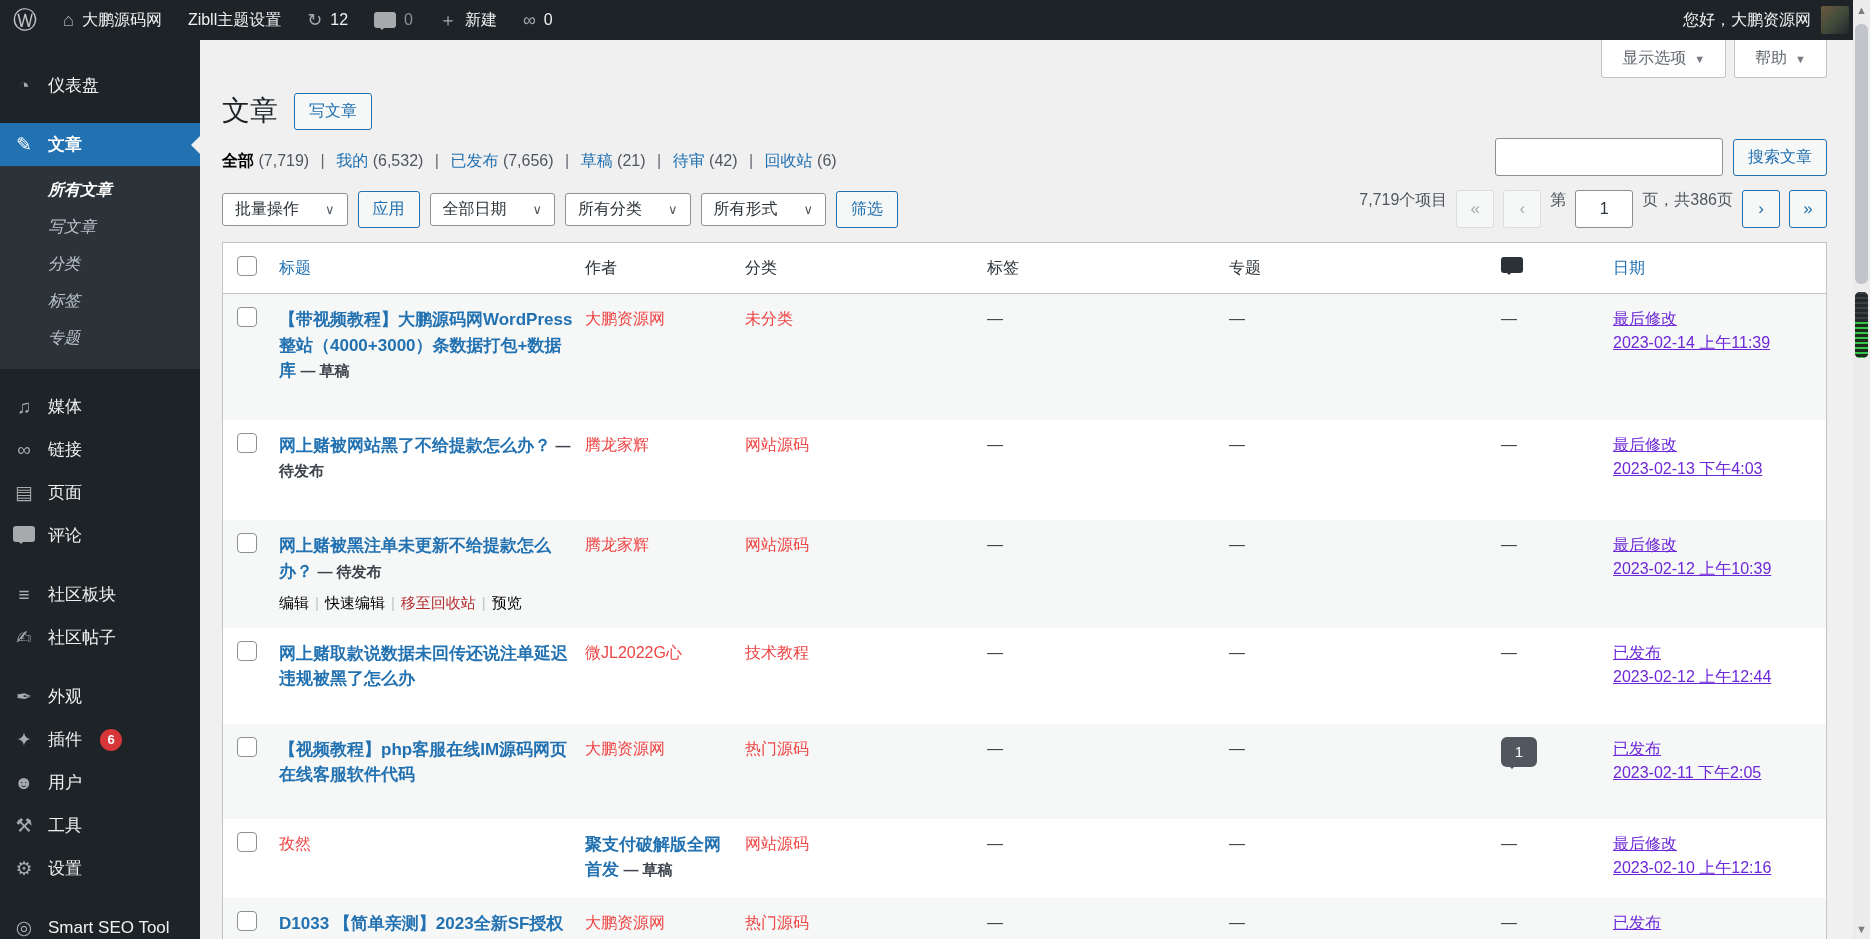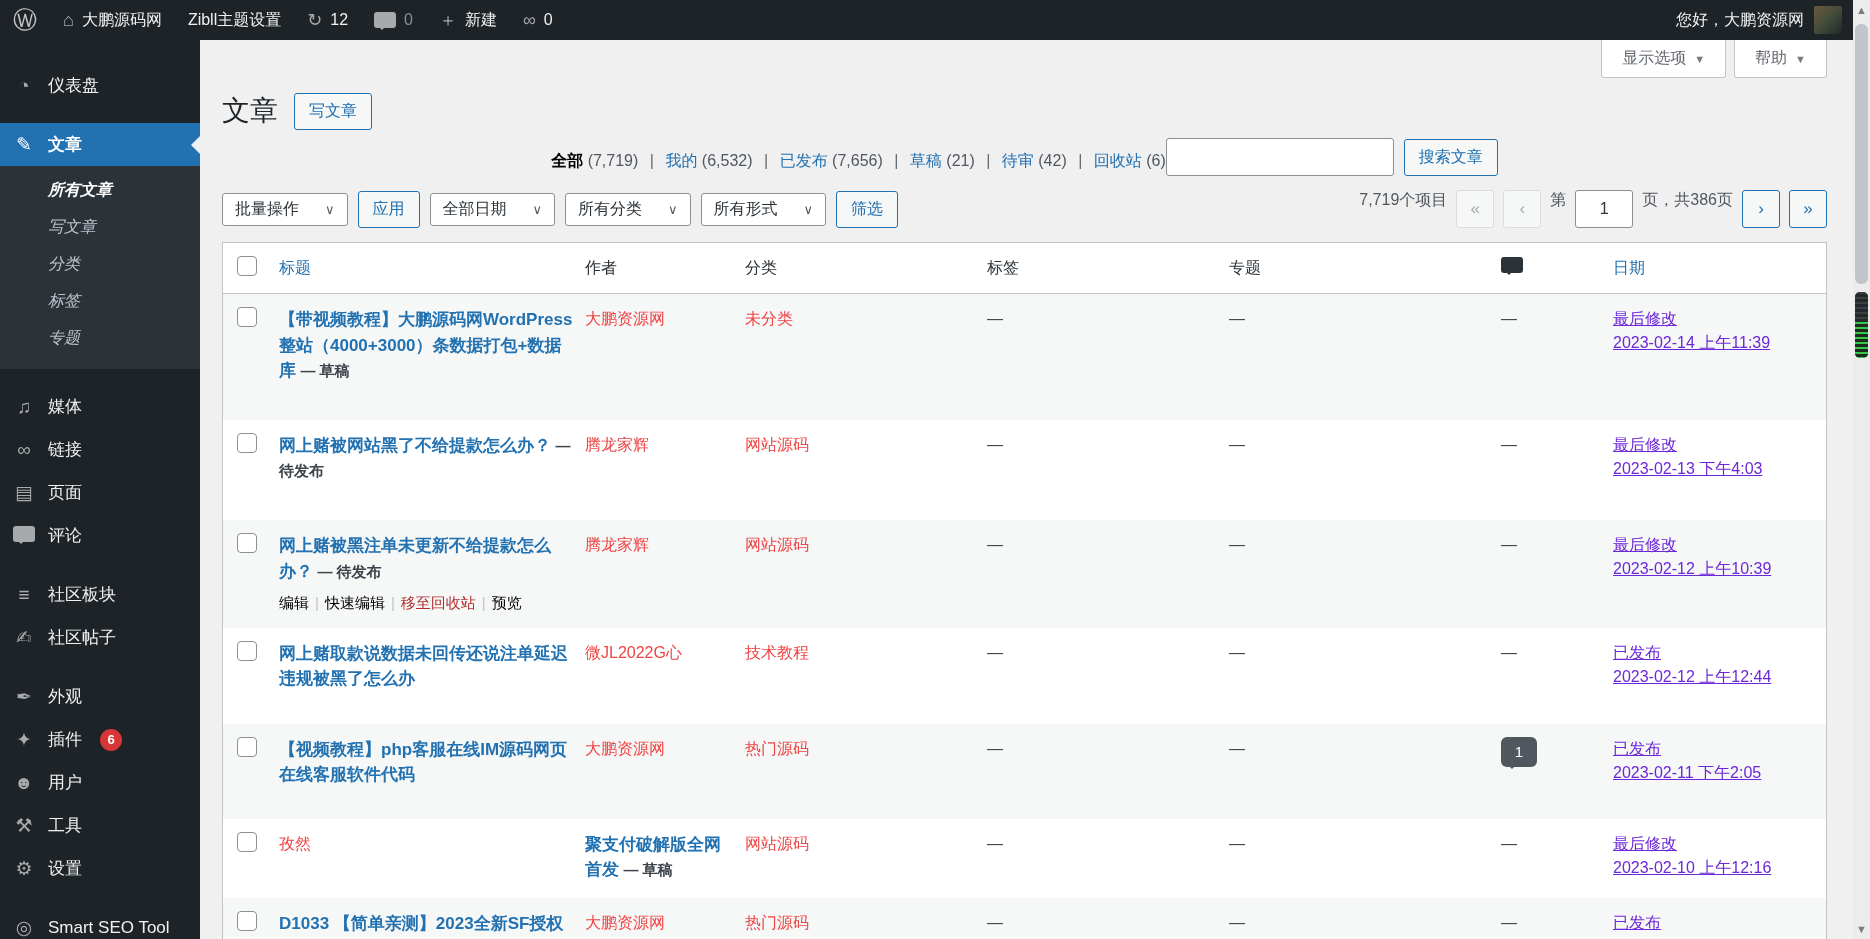--- a/index.html
+++ b/index.html
@@ -5,21 +5,21 @@
   * { margin:0; padding:0; box-sizing:border-box; }
   html,body { width:1870px; height:939px; overflow:hidden; background:#f0f0f1;
     font-family:"Liberation Sans","DejaVu Sans",sans-serif; color:#3c434a; font-size:16px; }
 
   
   .adminbar { position:fixed; top:0; left:0; width:1853px; height:40px; background:#1d2327;
     color:#f0f0f1; display:flex; align-items:center; z-index:60; font-size:16px; }
   .ab-item { display:flex; align-items:center; gap:8px; padding:0 13px; height:40px; cursor:pointer; }
   .ab-icon { color:#a7aaad; font-size:18px; line-height:1; }
   .ab-count-muted { color:#8c8f94; }
-  .ab-right { margin-left:auto; display:flex; align-items:center; gap:10px; padding-right:11px; }
+  .ab-right { margin-left:auto; display:flex; align-items:center; gap:10px; padding-right:4px; }
   .avatar { width:28px; height:28px; border-radius:2px;
     background:linear-gradient(135deg,#6b5a3e 0%,#3f4a3a 55%,#20262b 100%); }
   .wp-logo { font-size:24px; color:#c3c4c7; }
 
   
   .bubble-icon { position:relative; display:inline-block; width:22px; height:16px;
     background:#50575e; border-radius:3px; }
   .bubble-icon::after { content:""; position:absolute; left:4px; bottom:-6px;
     border:4px solid transparent; border-top-color:#50575e; }
   .bubble-icon.light { background:#a7aaad; } .bubble-icon.light::after { border-top-color:#a7aaad; }
@@ -49,21 +49,21 @@
   .meta-btn { background:#fff; border:1px solid #c3c4c7; border-top:none; color:#646970;
     padding:8px 20px; font-size:16px; margin-left:8px; border-radius:0 0 3px 3px;
     display:flex; gap:8px; align-items:center; cursor:pointer; }
   .meta-caret { font-size:11px; color:#787c82; }
 
   .title-row { display:flex; align-items:center; gap:16px; margin-top:14px; }
   h1.page-title { font-size:28px; font-weight:400; color:#1d2327; }
   .btn-secondary { background:#f6f7f7; border:1px solid #2271b1; color:#2271b1;
     border-radius:3px; padding:7px 14px; font-size:16px; cursor:pointer; white-space:nowrap; }
 
-  .filter-search-row { display:flex; justify-content:center; align-items:flex-end; margin-top:8px; }
+  .filter-search-row { display:flex; justify-content:space-between; align-items:flex-end; margin-top:8px; }
   .subsubsub { font-size:16px; padding-bottom:4px; }
   .subsubsub a { color:#2271b1; text-decoration:none; cursor:pointer; }
   .subsubsub .current-view { color:#000; font-weight:bold; }
   .view-count { color:#50575e; }
   .view-sep { color:#646970; margin:0 7px; }
   .search-box { display:flex; gap:10px; align-items:center; }
   .search-input { width:228px; height:38px; border:1px solid #8c8f94; border-radius:3px;
     background:#fff; font-size:16px; padding:0 8px; }
 
   .tablenav { display:flex; justify-content:space-between; align-items:center; margin-top:14px; }

